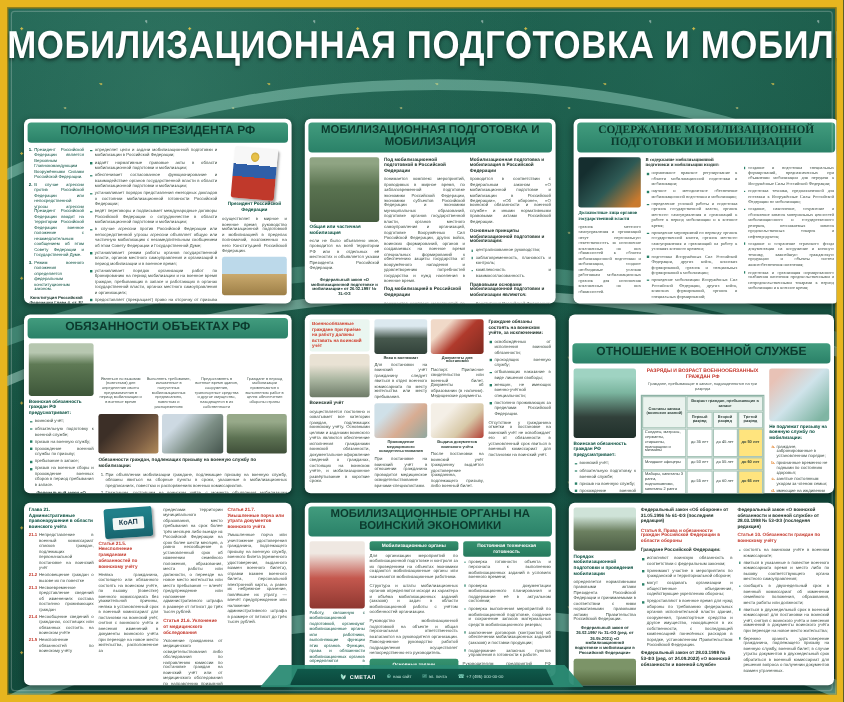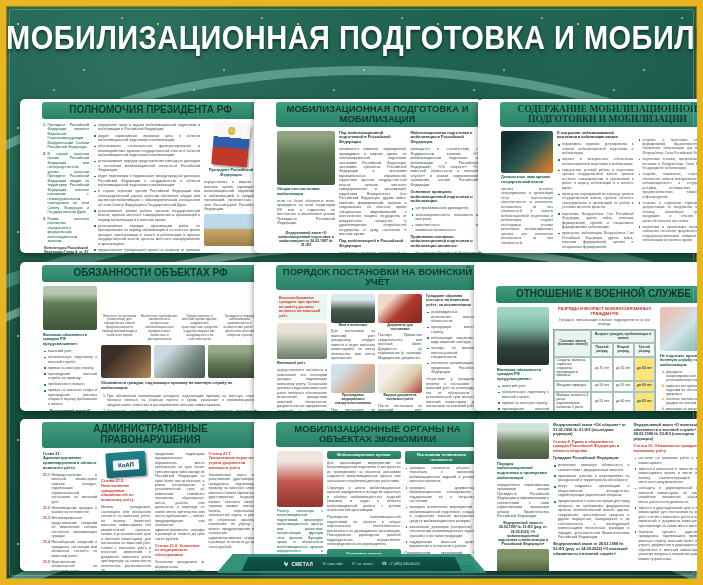--- a/index.html
+++ b/index.html
@@ -24,21 +24,21 @@
   .sw.a{width:1100px;height:620px;left:-200px;top:60px;border:9px solid rgba(160,220,202,.45);}
   .sw.b{width:1300px;height:760px;left:-320px;top:212px;border:13px solid rgba(120,195,176,.40);}
   .sw.c{width:1300px;height:780px;left:-280px;top:235px;border:8px solid rgba(195,238,224,.45);}
   .sw.d{width:950px;height:430px;left:-130px;top:500px;border:15px solid rgba(150,215,198,.5);}
 
   .poster-title{position:absolute;left:0;right:0;top:16px;z-index:2;text-align:center;
     color:#fff;font-weight:bold;font-size:29px;letter-spacing:.5px;transform:scaleY(1.12);
     text-shadow:0 2px 3px rgba(0,0,0,.55);white-space:nowrap;}
 
   .panel{position:absolute;background:#fff;border-radius:5px;z-index:2;overflow:hidden;
-    box-shadow:0 2px 6px rgba(0,0,0,.45);padding-left:19px;}
+    box-shadow:0 2px 6px rgba(0,0,0,.45);}
   .ph{background:linear-gradient(180deg,#429c7e,#2a8168);color:#0b3a2d;font-weight:bold;
     text-align:center;display:flex;align-items:center;justify-content:center;
     margin:3px 3px 0;border-radius:3px;padding:2px 4px;font-size:9.5px;line-height:1.08;min-height:13px;}
   .pb{display:flex;gap:4px;padding:4px;box-sizing:border-box;align-items:stretch;}
   .col{display:flex;flex-direction:column;gap:2.5px;min-width:0;}
   .p{font-size:3.6px;line-height:1.25;color:#39493f;text-align:justify;}
   .bh{font-size:3.9px;font-weight:bold;color:#1d3027;line-height:1.2;}
   .rh{font-size:3.9px;font-weight:bold;color:#c43b2e;line-height:1.2;}
   .gh{font-size:3.9px;font-weight:bold;color:#0b5040;line-height:1.2;}
   .lawref{font-size:3.5px;font-weight:bold;color:#15332a;text-align:center;line-height:1.2;}
@@ -282,21 +282,20 @@
         <div class="bh">Обязанности граждан, подлежащих призыву на военную службу по мобилизации:</div>
         <ol class="n">
             <li>При объявлении мобилизации граждане, подлежащие призыву на военную службу, обязаны явиться на сборные пункты в сроки, указанные в мобилизационных предписаниях, повестках и распоряжениях военных комиссариатов.</li>
             <li>Гражданам, состоящим на воинском учёте, с момента объявления мобилизации воспрещается выезд с места жительства без разрешения военных комиссариатов.</li>
           </ol>
       </div>
     </div>
   </div>
 
   <div class="panel" style="left:248px;top:256px;width:209px;height:149px;">
-    <div class="ph" style="font-size:9.5px;">ПОРЯДОК ПОСТАНОВКИ НА ВОИНСКИЙ УЧЁТ</div>
     <div class="pb" style="height:126px;">
       <div class="col" style="width:50px;flex:none;">
         <div class="alert">Военнообязанные граждане при приёме на работу должны вставать на воинский учёт</div>
         <div class="photo ph-queue" style="height:36px;width:100%;"></div>
         <div class="bh">Воинский учёт</div>
         <div class="p">осуществляется постоянно и охватывает все категории граждан, подлежащих воинскому учёту. Основными целями и задачами воинского учёта являются обеспечение исполнения гражданами воинской обязанности, документальное оформление сведений о гражданах, состоящих на воинском учёте, и мобилизационное развёртывание в короткие сроки.</div>
 
       </div>
       <div class="col" style="flex:1;">
         <div class="grid2">
@@ -398,21 +397,20 @@
             <li>признанные временно не годными по состоянию здоровья;</li>
             <li>занятые постоянным уходом за членом семьи;</li>
             <li>имеющие на иждивении четырёх и более детей в возрасте до 16 лет;</li>
             <li>матери которых кроме них имеют четырёх и более детей в возрасте до 8 лет;</li>
           </ol>
       </div>
     </div>
   </div>
 
   <div class="panel" style="left:14px;top:413px;width:223px;height:152px;">
-    <div class="ph" style="font-size:10px;">АДМИНИСТРАТИВНЫЕ ПРАВОНАРУШЕНИЯ</div>
     <div class="pb" style="height:129px;">
       <div class="col" style="width:54px;flex:none;">
         <div class="gh">Глава 21. Административные правонарушения в области воинского учёта</div>
         <div style="display:flex;flex-direction:column;gap:1.6px;">
             <div class="ni">
               <span class="rnum">21.1</span>
               <span class="p">Непредставление в военный комиссариат списков граждан, подлежащих первоначальной постановке на воинский учёт</span>
             </div>
             <div class="ni">
               <span class="rnum">21.2</span>
@@ -446,21 +444,21 @@
         <div class="p">Уклонение гражданина от медицинского освидетельствования либо обследования по направлению комиссии по постановке граждан на воинский учёт или от медицинского обследования по направлению призывной комиссии — влечёт предупреждение или наложение административного штрафа в размере от пятисот до трёх тысяч рублей.</div>
       </div>
       <div class="col" style="flex:1;">
         <div class="rh">Статья 21.7. Умышленные порча или утрата документов воинского учёта</div>
         <div class="p">Умышленные порча или уничтожение удостоверения гражданина, подлежащего призыву на военную службу, военного билета (временного удостоверения, выданного взамен военного билета), справки взамен военного билета, персональной электронной карты, а равно их небрежное хранение, повлёкшее их утрату, — влечёт предупреждение или наложение административного штрафа в размере от пятисот до трёх тысяч рублей.</div>
       </div>
     </div>
   </div>
 
   <div class="panel" style="left:248px;top:413px;width:209px;height:145px;">
-    <div class="ph">МОБИЛИЗАЦИОННЫЕ ОРГАНЫ НА ОБЪЕКТАХ ЭКОНОМИКИ</div>
+    <div class="ph">МОБИЛИЗАЦИОННЫЕ ОРГАНЫ НА ВОИНСКИЙ ЭКОНОМИКИ</div>
     <div class="pb" style="height:116px;">
       <div class="col" style="width:46px;flex:none;">
         <div class="photo ph-woman-red" style="height:56px;width:100%;"></div>
         <div class="p" style="color:#0b5040;">Работу, связанную с мобилизационной подготовкой, организуют мобилизационные органы или работники, выполняющие функции этих органов. Функции, права и обязанности мобилизационных органов определяются в соответствии с Федеральным законом «О мобилизационной подготовке и мобилизации в Российской Федерации». Постоянный состав мобилизационных подразделений комплектуется из подготовленных работников, допущенных к сведениям, составляющим государственную тайну.</div>
       </div>
       <div class="col" style="flex:1;">
         <div class="gbar">Мобилизационные органы</div>
         <div class="p">Для организации мероприятий по мобилизационной подготовке и контроля за их проведением на объектах экономики создаются мобилизационные органы или назначаются мобилизационные работники.</div>
         <div class="p">Структура и штаты мобилизационных органов определяются исходя из характера и объёма мобилизационных заданий (заказов) и задач в области мобилизационной работы с учётом особенностей организации.</div>
         <div class="p">Руководство мобилизационной подготовкой на объекте и общая персональная ответственность возлагаются на руководителя организации. Повседневное руководство работой подразделения осуществляет непосредственно его руководитель.</div>

